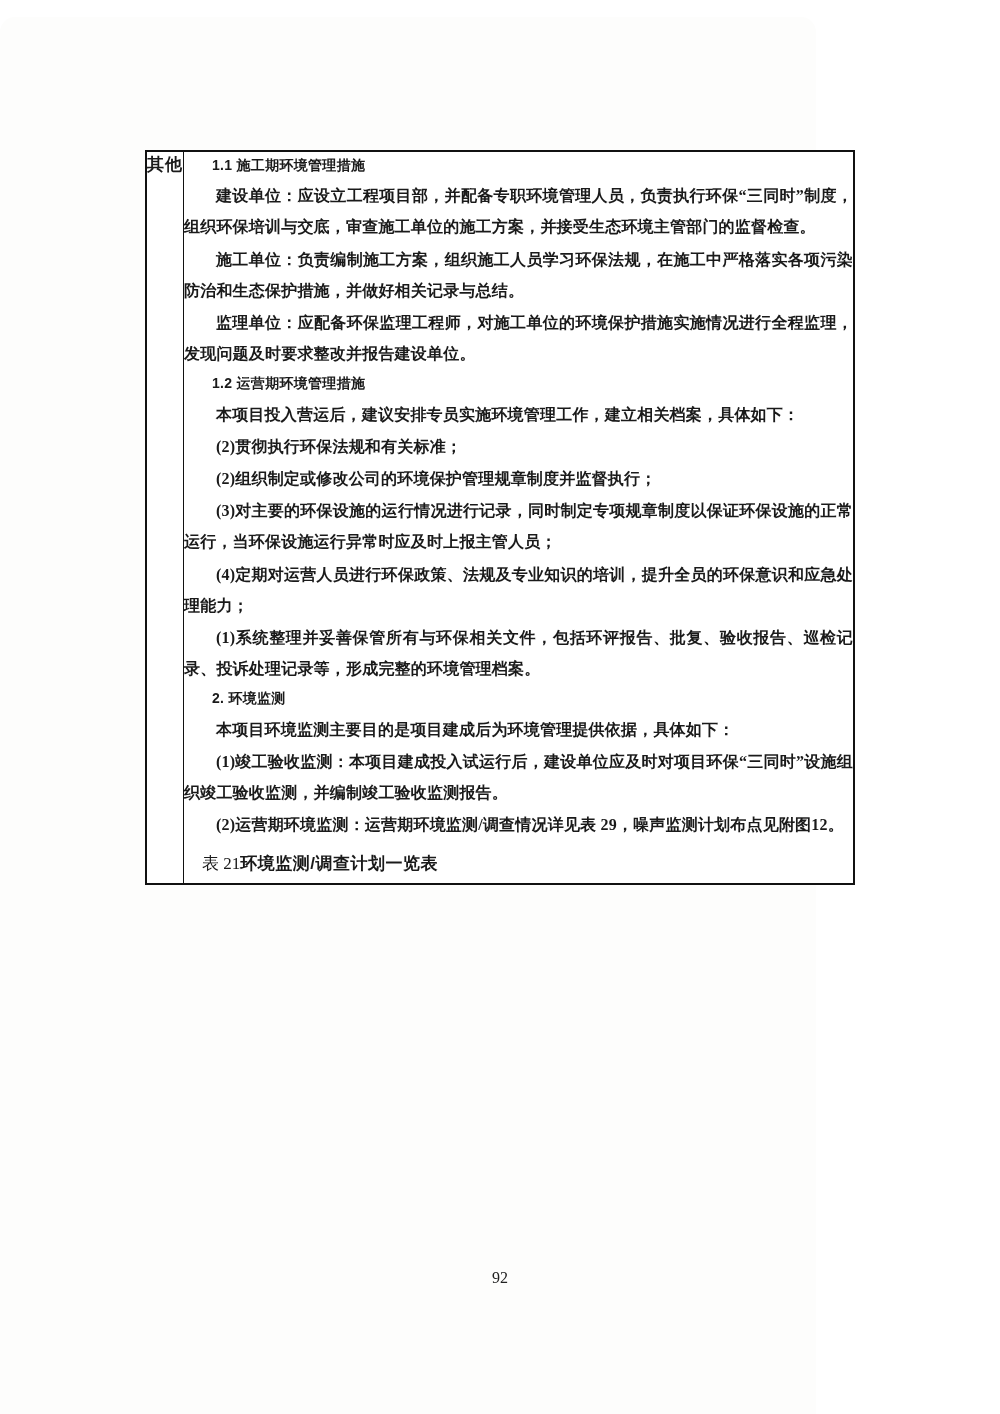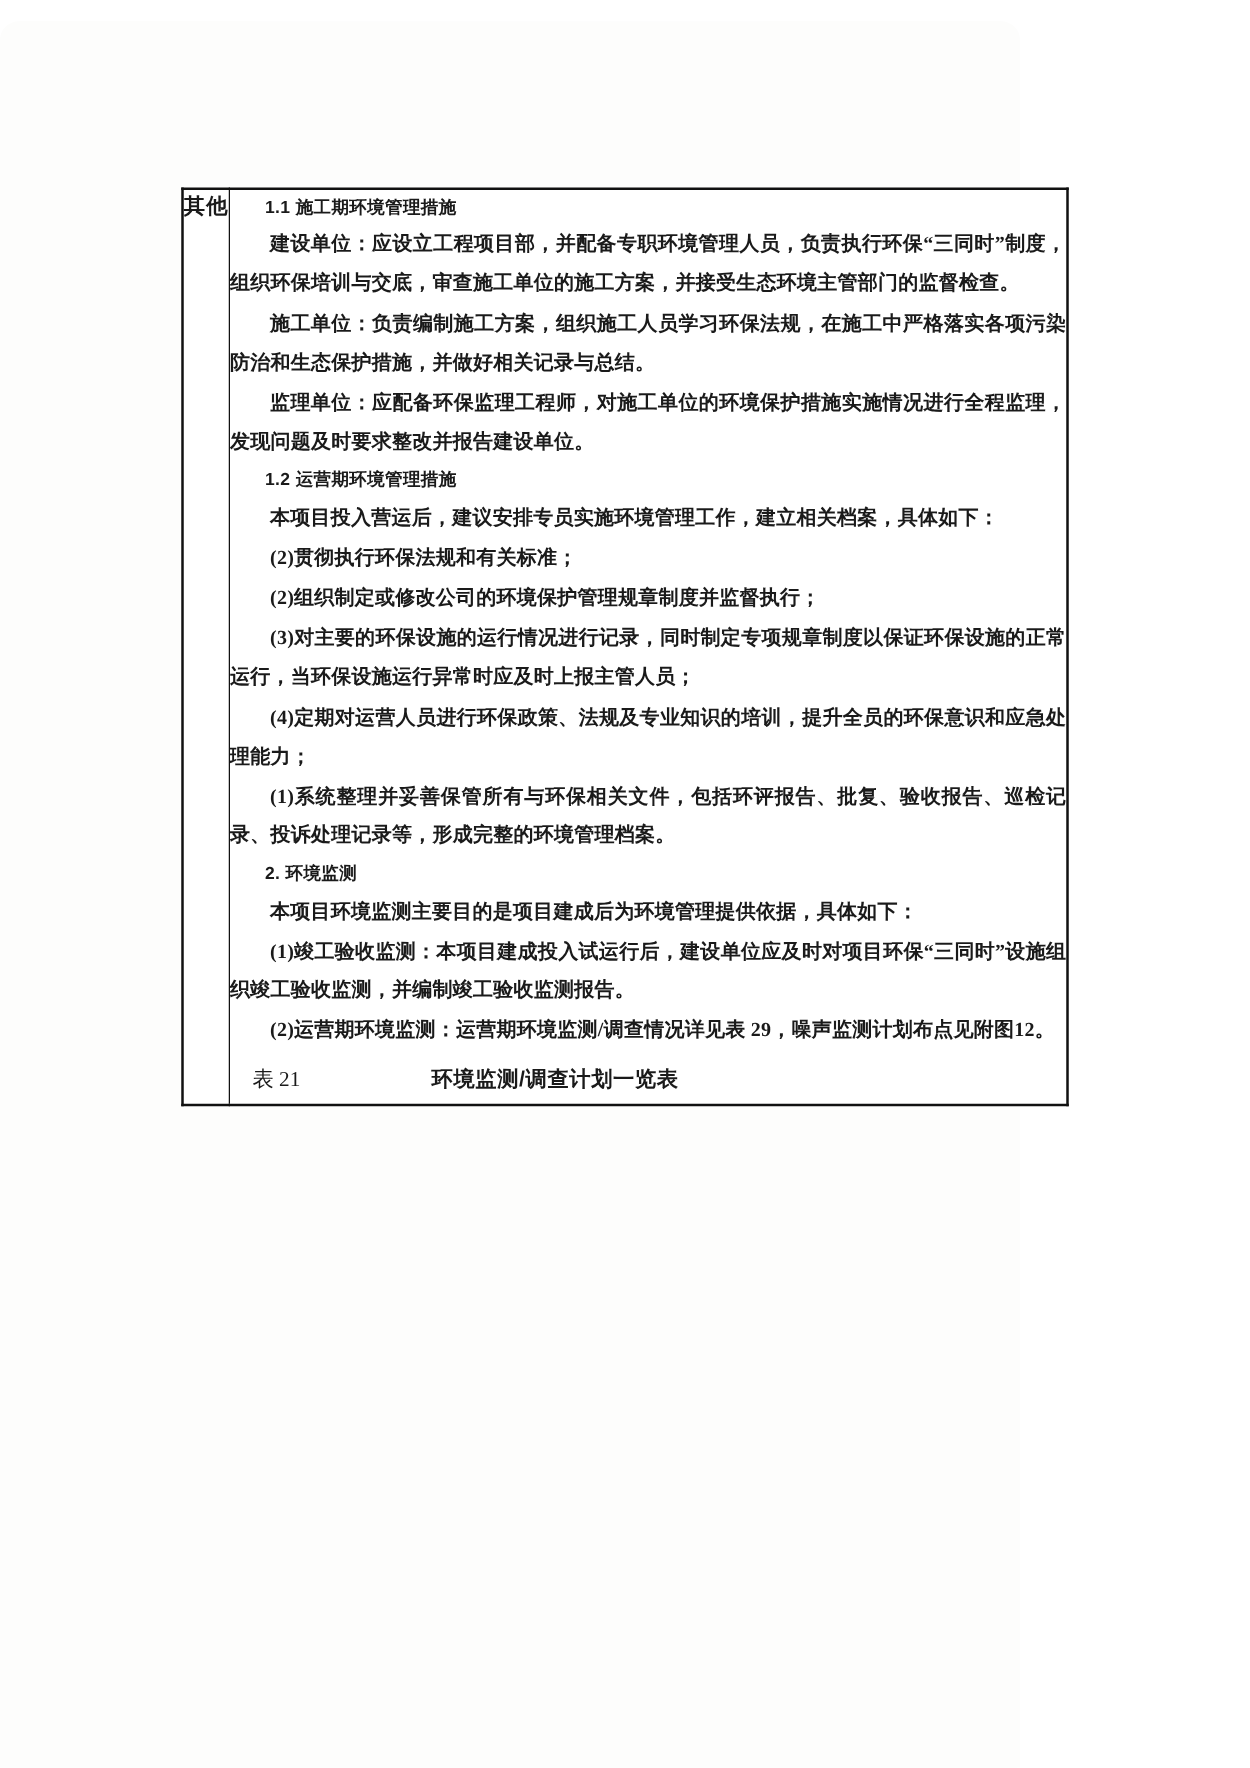--- a/index.html
+++ b/index.html
@@ -82,21 +82,20 @@
     align-items: flex-start;
   }
   .tbl-caption .cap-num {
     text-indent: 0;
     margin-left: 18px;
     white-space: nowrap;
   }
   .tbl-caption .cap-title {
     font-weight: bold;
     font-family: "Liberation Sans", sans-serif;
-    margin-left: 105px;
     white-space: nowrap;
     letter-spacing: 0.5px;
   }
   
   .inner-table {
     width: 100%;
     border-collapse: collapse;
     margin-top: 2px;
     table-layout: fixed;
   }
@@ -158,14 +157,15 @@
           <span class="cap-num">表 21</span>
           <span class="cap-title">环境监测/调查计划一览表</span>
         </div>
 
 
       </td>
     </tr>
   </tbody>
     </table>
 
+  <div class="page-number">92</div>
 
 </div>
 
 </body></html>

